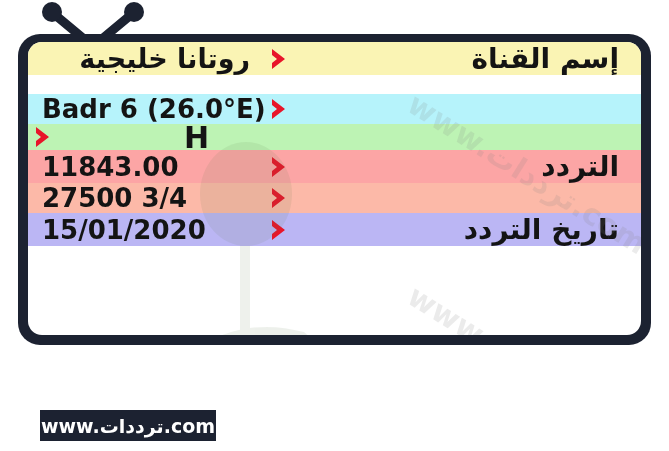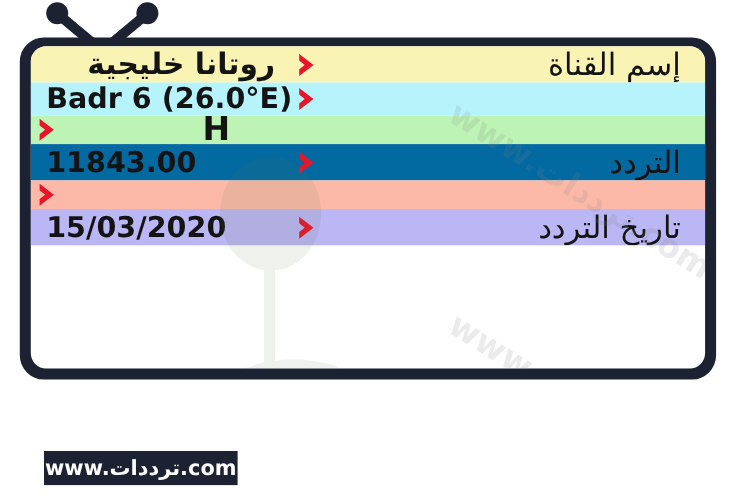--- a/index.html
+++ b/index.html
@@ -91,21 +91,21 @@
     text-align: center;
     line-height: 0;
   }
 
   .row-label {
     flex: 1 1 auto;
     text-align: right;
     padding-right: 22px;
     direction: rtl;
     font-size: 28px;
-    font-weight: normal;
+    font-weight: bold;
     color: #141414;
     white-space: nowrap;
   }
 
   
   .pol-extra {
     position: absolute;
     left: 156px;
     top: 50%;
     transform: translateY(-50%);
@@ -193,46 +193,47 @@
       </svg>
 
       <div id="rows-container">
           <div class="row" style="background: rgb(250, 244, 180); height: 16.6667%;">
             <div class="row-value arabic">روتانا خليجية</div>
             <div class="row-chevron"><svg width="22" height="26" viewBox="0 0 22 26" xmlns="http://www.w3.org/2000/svg">
                 <path d="M4 3 L17 13 L4 23 L4 17 L9 13 L4 9 Z" fill="#e8152a"></path>
               </svg></div>
             <div class="row-label">إسم القناة</div>
           </div>
-          <div class="row" style="background: rgb(182, 243, 251); height: 16.6667%;">
+          <div class="row" style="background: rgb(182, 243, 251); height: 16.6667%; margin-top: 19px;">
             <div class="row-value">Badr 6 (26.0°E)</div>
             <div class="row-chevron"><svg width="22" height="26" viewBox="0 0 22 26" xmlns="http://www.w3.org/2000/svg">
                 <path d="M4 3 L17 13 L4 23 L4 17 L9 13 L4 9 Z" fill="#e8152a"></path>
               </svg></div>
           </div>
           <div class="row" style="background: rgb(189, 243, 180); height: 16.6667%;">
             <div class="row-chevron"><svg width="22" height="26" viewBox="0 0 22 26" xmlns="http://www.w3.org/2000/svg">
                 <path d="M4 3 L17 13 L4 23 L4 17 L9 13 L4 9 Z" fill="#e8152a"></path>
               </svg></div>
             <div class="pol-extra">H</div>
           </div>
-          <div class="row" style="background: #0369a1; height: 16.6667%;">
+          <div class="row" style="background: #fca5a5; height: 16.6667%;">
             <div class="row-value">11843.00</div>
             <div class="row-chevron"><svg width="22" height="26" viewBox="0 0 22 26" xmlns="http://www.w3.org/2000/svg">
                 <path d="M4 3 L17 13 L4 23 L4 17 L9 13 L4 9 Z" fill="#e8152a"></path>
               </svg></div>
             <div class="row-label">التردد</div>
           </div>
           <div class="row" style="background: rgb(252, 185, 168); height: 16.6667%;">
+            <div class="row-value">27500 3/4</div>
             <div class="row-chevron"><svg width="22" height="26" viewBox="0 0 22 26" xmlns="http://www.w3.org/2000/svg">
                 <path d="M4 3 L17 13 L4 23 L4 17 L9 13 L4 9 Z" fill="#e8152a"></path>
               </svg></div>
           </div>
           <div class="row" style="background: rgb(187, 182, 244); height: 16.6667%;">
-            <div class="row-value">15/03/2020</div>
+            <div class="row-value">15/01/2020</div>
             <div class="row-chevron"><svg width="22" height="26" viewBox="0 0 22 26" xmlns="http://www.w3.org/2000/svg">
                 <path d="M4 3 L17 13 L4 23 L4 17 L9 13 L4 9 Z" fill="#e8152a"></path>
               </svg></div>
             <div class="row-label">تاريخ التردد</div>
           </div>
         </div>
 
       <div class="watermark-layer">
         <div class="wm wm-1">www.ترددات.com</div>
         <div class="wm wm-2">www.ترددات.com</div>

